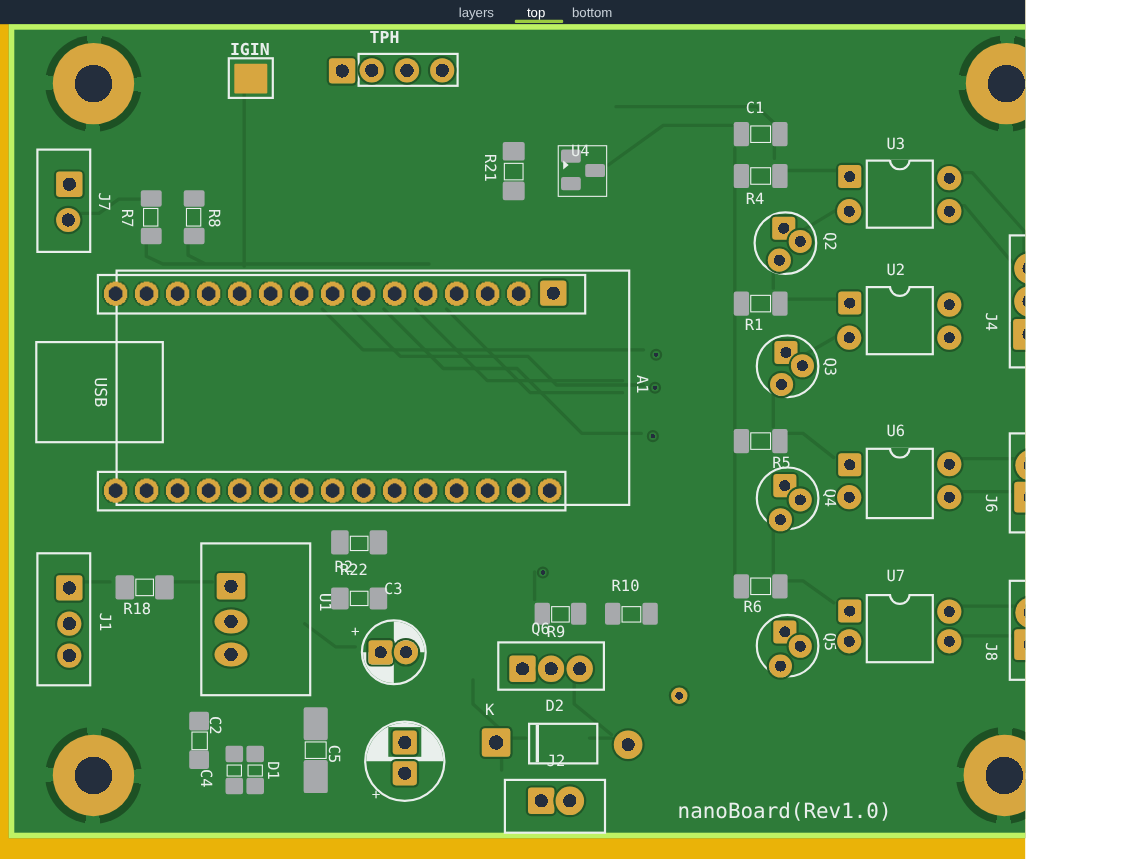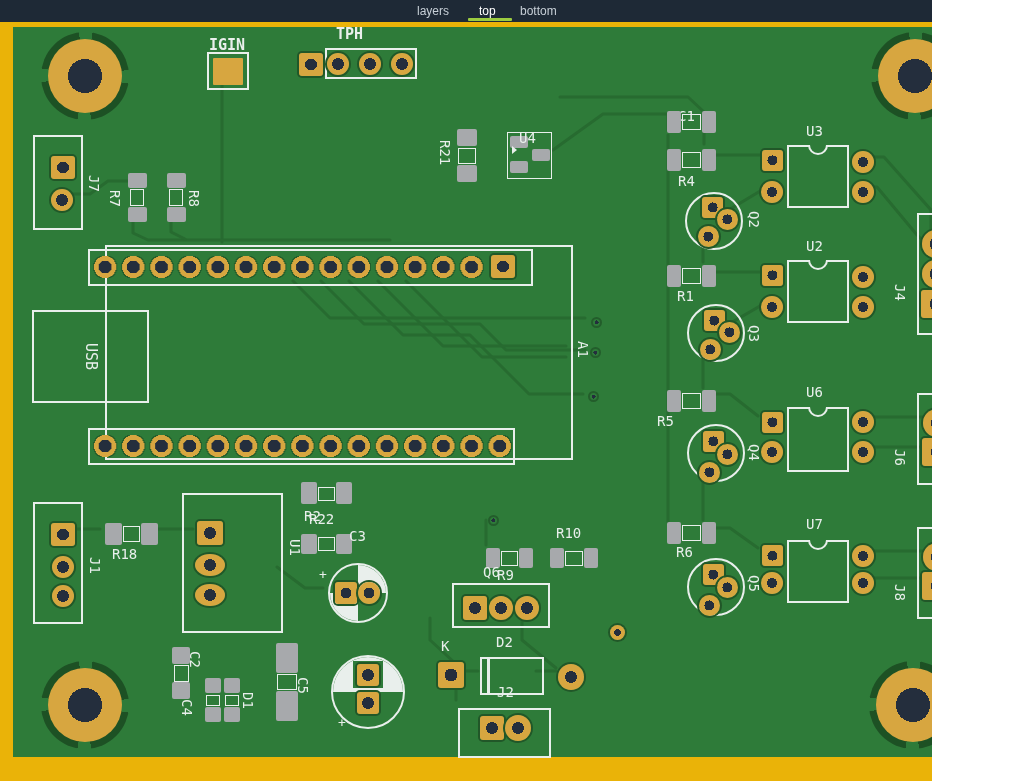--- a/index.html
+++ b/index.html
@@ -6,21 +6,21 @@
   #screen{position:relative;width:932px;height:781px;background:#eab308;overflow:hidden;
           font-family:"DejaVu Sans Mono",monospace;text-decoration:underline;}
   
   #topbar{position:absolute;left:0;top:0;width:1024px;height:22px;background:#1e2936;
           font-family:"Liberation Sans",sans-serif;font-size:12px;color:#c7cfd7;}
   .tab{position:absolute;top:4px;cursor:default;}
   .tab.active{color:#ffffff;}
   #tab-underline{position:absolute;left:468px;top:18px;width:44px;height:3px;background:#9ccc40;border-radius:1px;}
   
   #board{position:absolute;left:8px;top:22px;width:960px;height:740px;background:#2e7b39;
-         border:5px solid #eab308;box-sizing:border-box;}
+         border:5px solid #bef264;box-sizing:border-box;}
   .abs{position:absolute;}
   .silk{position:absolute;border:2px solid #e9efec;background:transparent;box-sizing:border-box;}
   .rbody{position:absolute;border:1px solid #e9efec;background:transparent;box-sizing:border-box;}
   .lbl{position:absolute;color:#e9efec;font-size:14px;line-height:1;white-space:nowrap;}
   .v{transform:rotate(90deg);transform-origin:0 0;}
   .smd{position:absolute;background:#a7a9ac;border-radius:2px;}
   .rd{position:absolute;border-radius:50%;--hr:5px;
       background:radial-gradient(circle,#242e3d 0 var(--hr),#d7a640 var(--hr));
       box-shadow:0 0 0 2px #215728;}
   .sqh{position:absolute;border-radius:3px;--hr:5px;
@@ -146,36 +146,36 @@
     <div class="pinrow" style="left:78px;top:408px;width:423px;height:22px;
          background-image:radial-gradient(circle,#242e3d 0 6.5px,#d7a640 6.5px 11px,#235d2b 11px 12.5px,rgba(0,0,0,0) 12.5px);
          background-size:28.2px 22px;background-position:0 0"></div>
     <div class="silk" style="left:19px;top:283px;width:117px;height:93px"></div>
     <div class="lbl v" style="left:85px;top:316px;font-size:15px">USB</div>
     <div class="lbl v" style="left:577px;top:314px">A1</div>
     <div class="via" style="left:578px;top:290px"></div>
     <div class="via" style="left:577px;top:320px"></div>
     <div class="via" style="left:575px;top:364px"></div>
 
-    <div class="lbl" style="left:665px;top:82px">C1</div>
+    <div class="lbl" style="left:665px;top:65px">C1</div>
     <div class="rbody" style="left:669px;top:87px;width:19px;height:16px"></div>
     <div class="smd" style="left:654px;top:84px;width:14px;height:22px"></div>
     <div class="smd" style="left:689px;top:84px;width:14px;height:22px"></div>
     <div class="rbody" style="left:669px;top:125px;width:19px;height:16px"></div>
     <div class="smd" style="left:654px;top:122px;width:14px;height:22px"></div>
     <div class="smd" style="left:689px;top:122px;width:14px;height:22px"></div>
     <div class="lbl" style="left:665px;top:147px">R4</div>
     <div class="rbody" style="left:669px;top:241px;width:19px;height:16px"></div>
     <div class="smd" style="left:654px;top:238px;width:14px;height:22px"></div>
     <div class="smd" style="left:689px;top:238px;width:14px;height:22px"></div>
     <div class="lbl" style="left:664px;top:262px">R1</div>
     <div class="rbody" style="left:669px;top:366px;width:19px;height:16px"></div>
     <div class="smd" style="left:654px;top:363px;width:14px;height:22px"></div>
     <div class="smd" style="left:689px;top:363px;width:14px;height:22px"></div>
-    <div class="lbl" style="left:644px;top:387px">R5</div>
+    <div class="lbl" style="left:689px;top:387px">R5</div>
     <div class="rbody" style="left:669px;top:498px;width:19px;height:16px"></div>
     <div class="smd" style="left:654px;top:495px;width:14px;height:22px"></div>
     <div class="smd" style="left:689px;top:495px;width:14px;height:22px"></div>
     <div class="lbl" style="left:663px;top:518px">R6</div>
 
     <div class="qcircle" style="left:672px;top:165px"></div>
     <div class="sqh" style="left:689px;top:170px;width:21px;height:21px;--hr:5px"></div>
     <div class="rd" style="left:704px;top:182px;width:21px;height:21px;--hr:5px"></div>
     <div class="rd" style="left:685px;top:199px;width:21px;height:21px;--hr:5px"></div>
     <div class="lbl v" style="left:748px;top:184px">Q2</div>
@@ -324,14 +324,15 @@
     <div class="lbl" style="left:483px;top:608px">D2</div>
     <div class="silk" style="left:467px;top:630px;width:64px;height:38px"></div>
     <div class="abs" style="left:474px;top:632px;width:3px;height:34px;background:#e9efec"></div>
     <div class="rd" style="left:545px;top:637px;width:26px;height:26px;--hr:6px"></div>
     <div class="lbl" style="left:484px;top:658px">J2</div>
     <div class="silk" style="left:445px;top:681px;width:93px;height:50px"></div>
     <div class="sqh" style="left:467px;top:689px;width:24px;height:24px;--hr:6px"></div>
     <div class="rd" style="left:492px;top:688px;width:26px;height:26px;--hr:6px"></div>
     <div class="rd" style="left:597px;top:598px;width:15px;height:15px;--hr:3.5px"></div>
 
+    <div class="lbl" style="left:603px;top:702px;font-size:19px">nanoBoard(Rev1.0)</div>
   </div>
 </div>
 
 </body></html>

